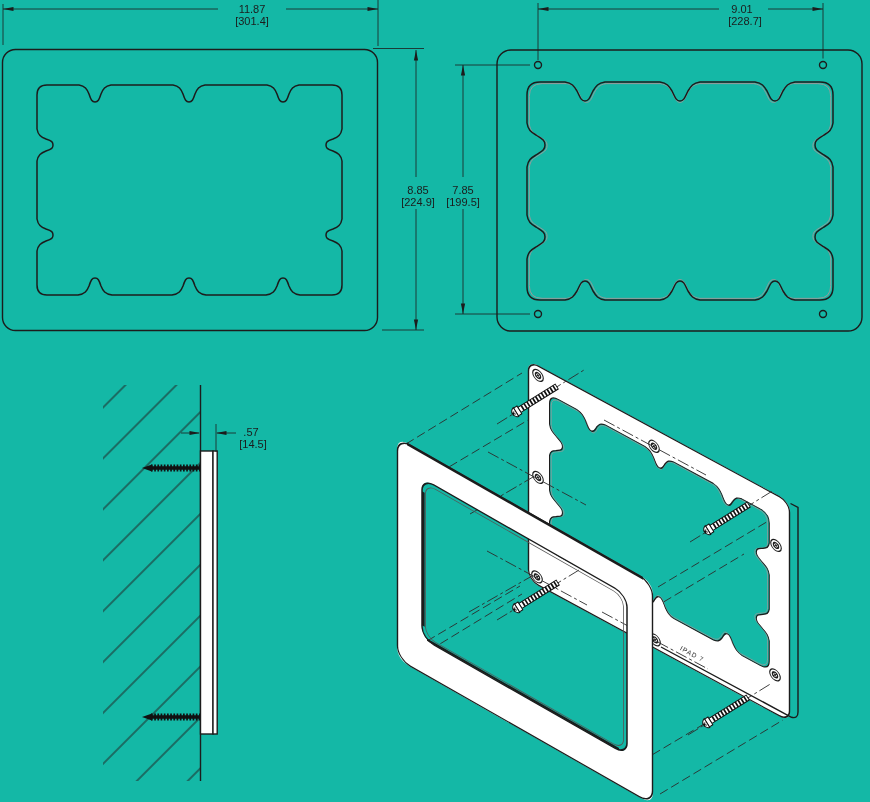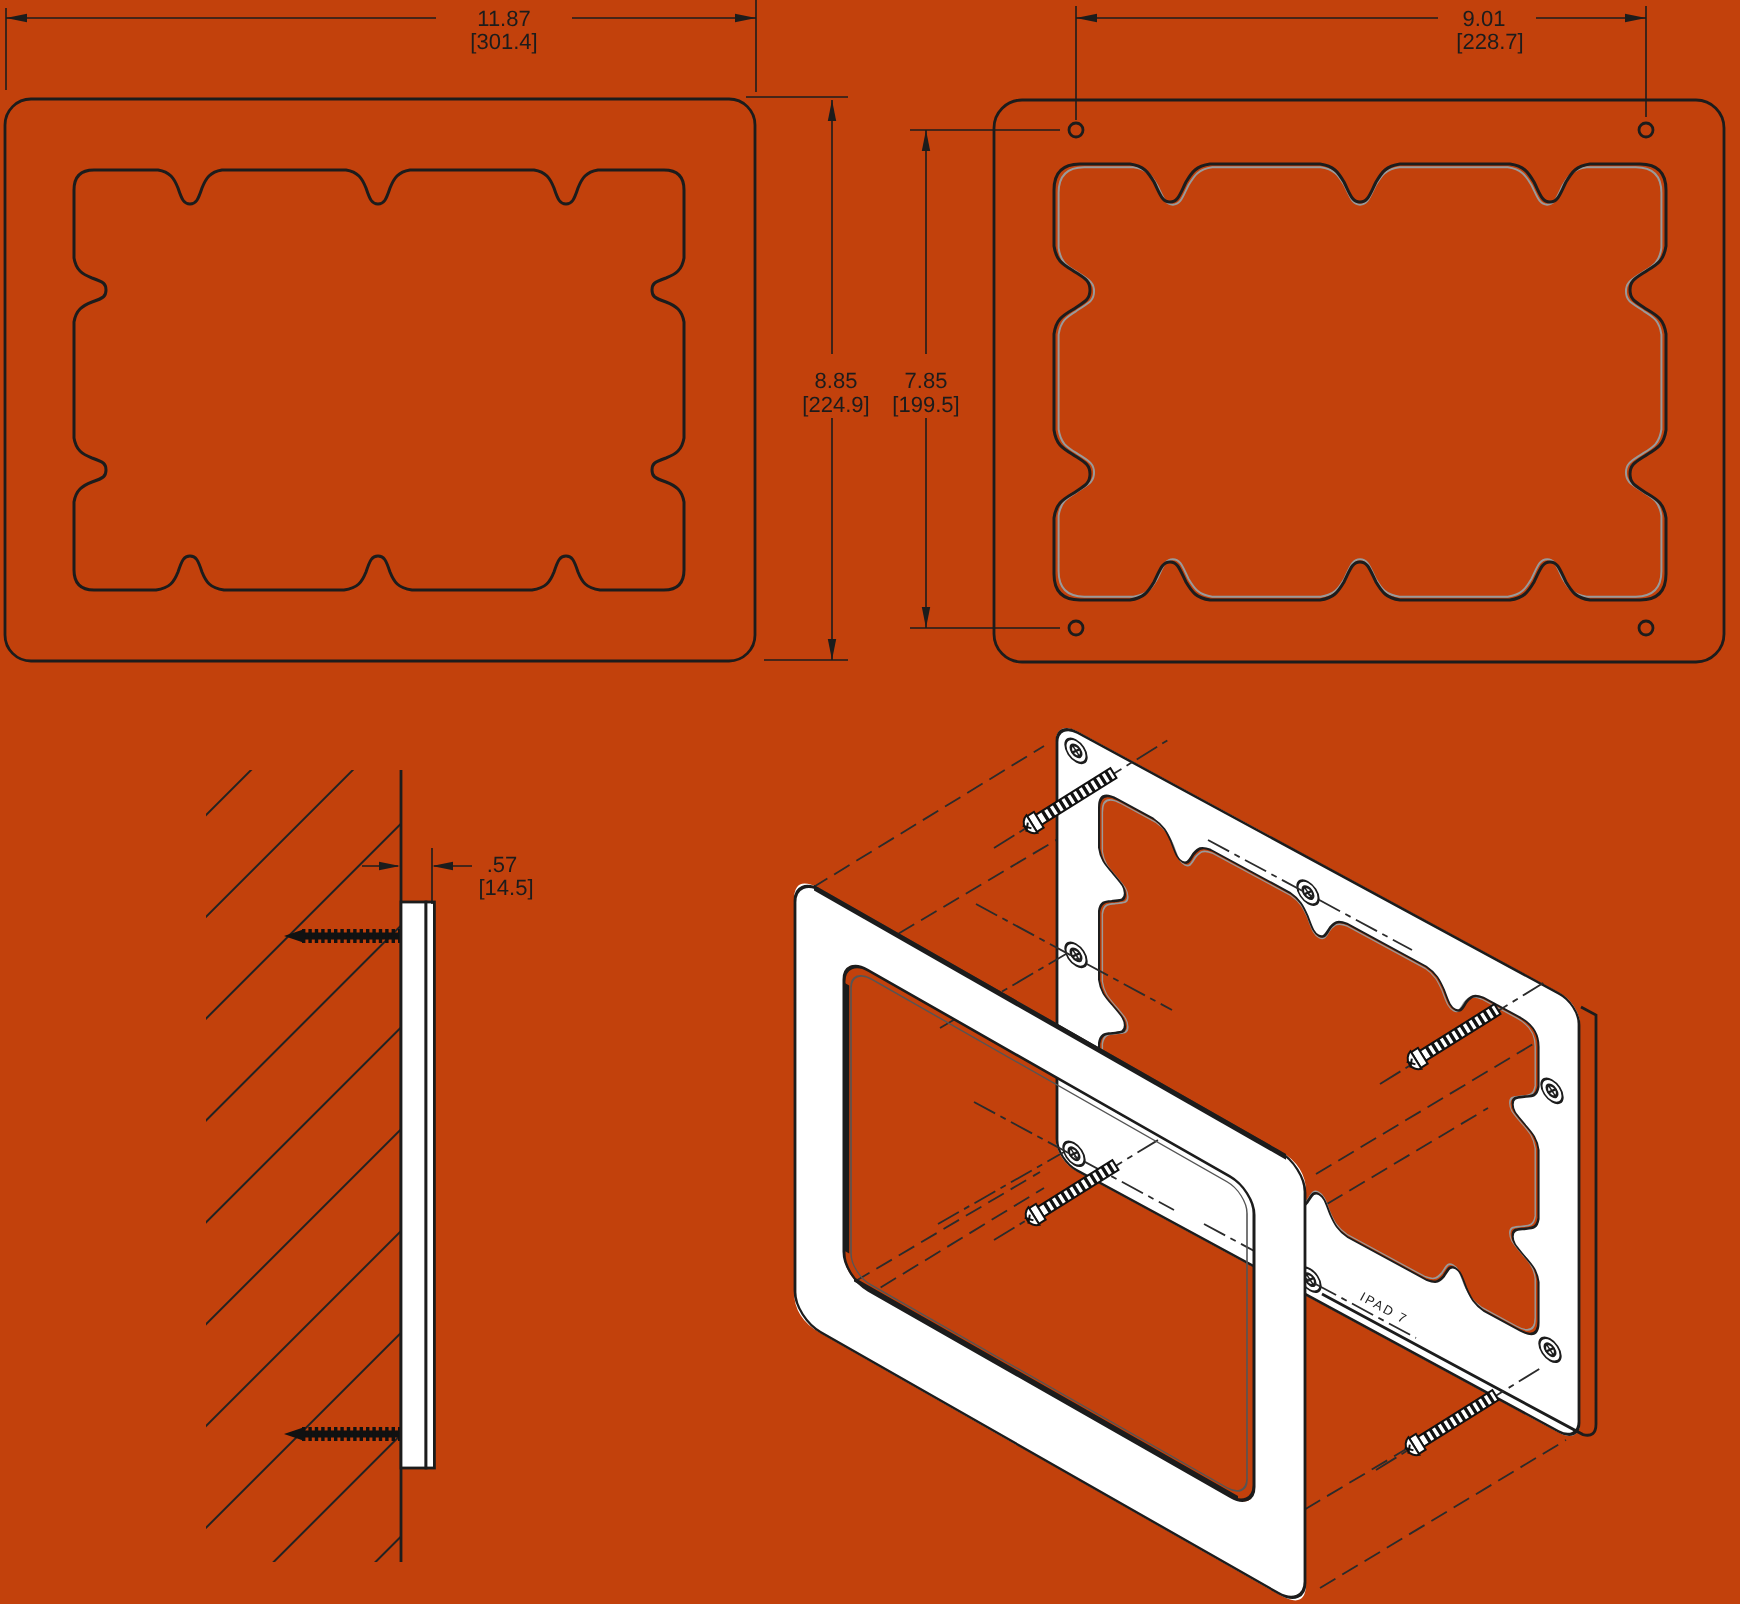--- a/index.html
+++ b/index.html
@@ -1,16 +1,16 @@
 <!DOCTYPE html>
 <html><head>
 <meta charset="utf-8">
 <style>
   html,body{margin:0;padding:0;background:#ffffff;}
-  .stage{width:870px;height:802px;position:relative;background:#c2410c;font-family:"Liberation Sans",sans-serif;}
+  .stage{width:870px;height:802px;position:relative;background:#14b8a6;font-family:"Liberation Sans",sans-serif;}
   svg{display:block;}
   .ln{stroke:#1c1c1c;fill:none;stroke-width:1.4;}
   .ln2{stroke:#1c1c1c;fill:none;stroke-width:1.5;}
   .thin{stroke:#1c1c1c;fill:none;stroke-width:0.8;}
   .gray{stroke:#9a9a9a;fill:none;stroke-width:1;}
   .fillw{fill:#ffffff;}
   .arr{fill:#1c1c1c;stroke:none;}
   .dash1{stroke:#2b2b2b;fill:none;stroke-width:0.9;stroke-dasharray:9 4;}
   .dash2{stroke:#2b2b2b;fill:none;stroke-width:0.9;stroke-dasharray:12 3 3 3;}
   text{font-family:"Liberation Sans",sans-serif;font-size:11px;fill:#1c1c1c;text-anchor:middle;}

